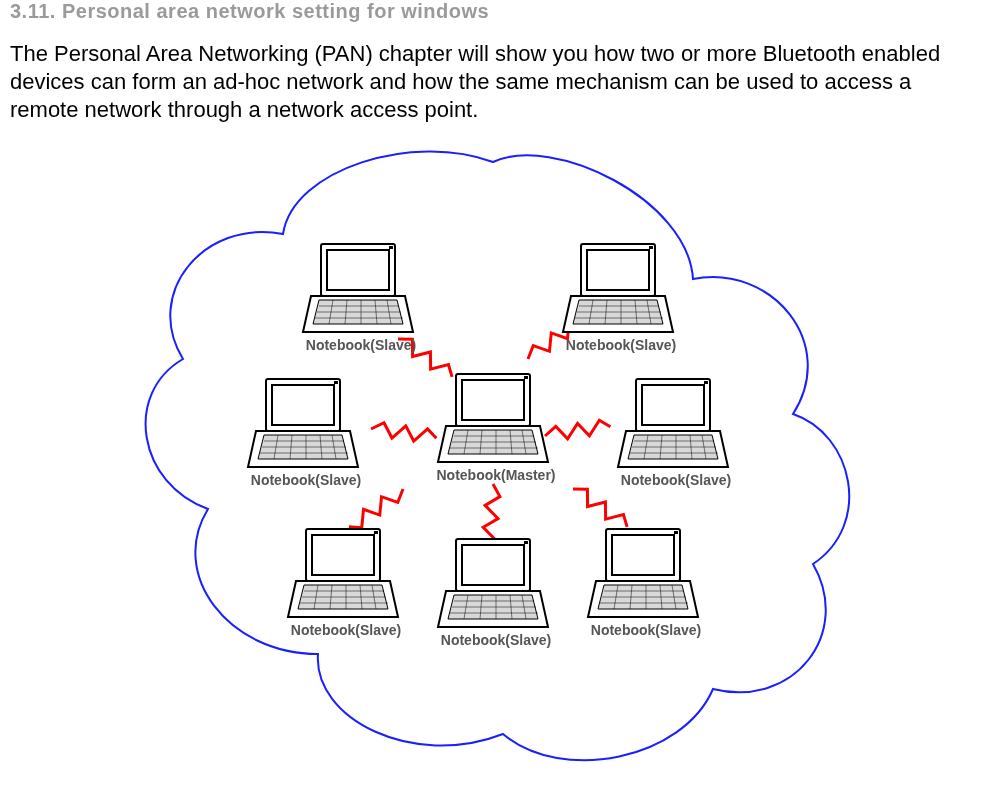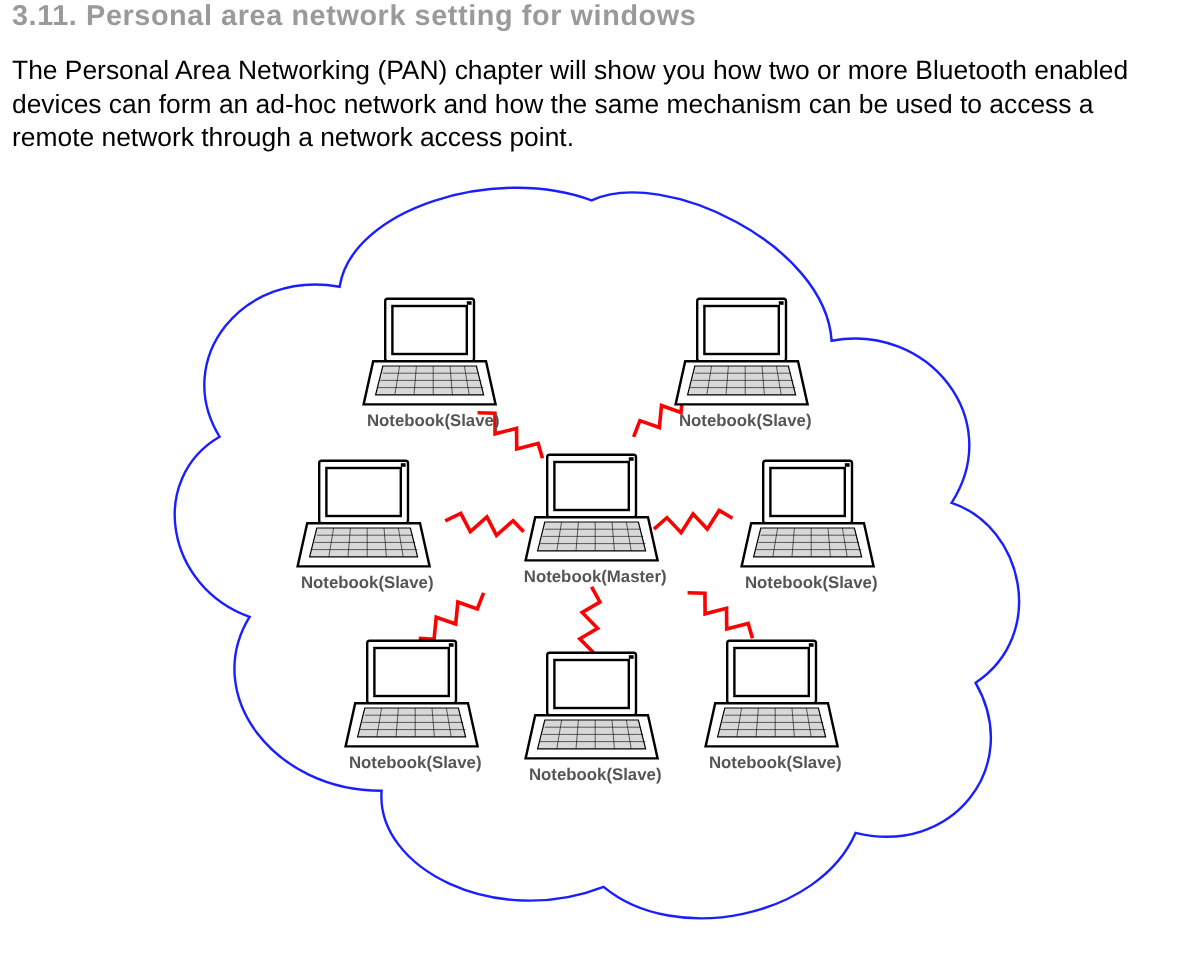--- a/index.html
+++ b/index.html
@@ -11,21 +11,21 @@
     width: 985px;
   }
   .page {
     padding: 0 10px 20px 10px;
     box-sizing: border-box;
   }
   h2.section-title {
     font-family: "Arial Black", Arial, sans-serif;
     font-weight: 900;
     color: #9a9a9a;
-    font-size: 24px;
+    font-size: 20px;
     letter-spacing: 0.5px;
     margin: 0 0 6px 0;
   }
   p.intro {
     font-size: 22px;
     line-height: 28px;
     margin: 17px 0 20px 0;
     color: #000;
     max-width: 960px;
   }

